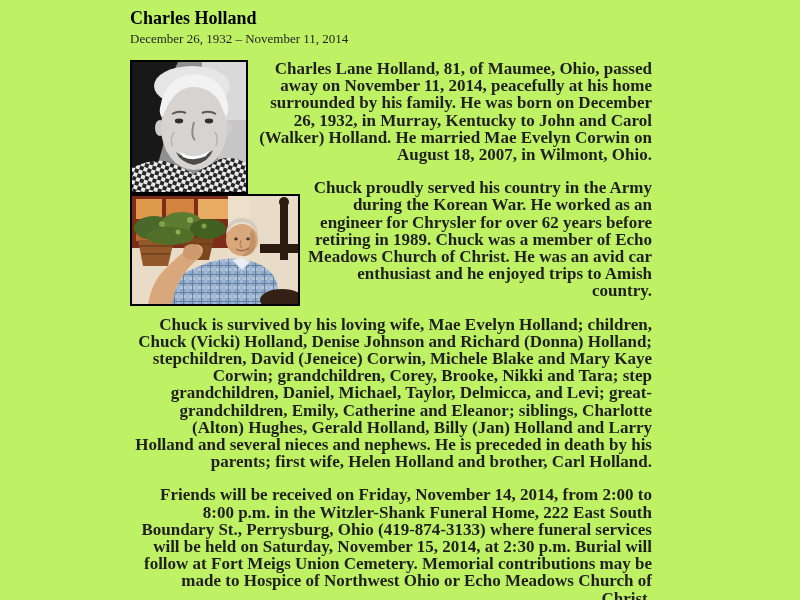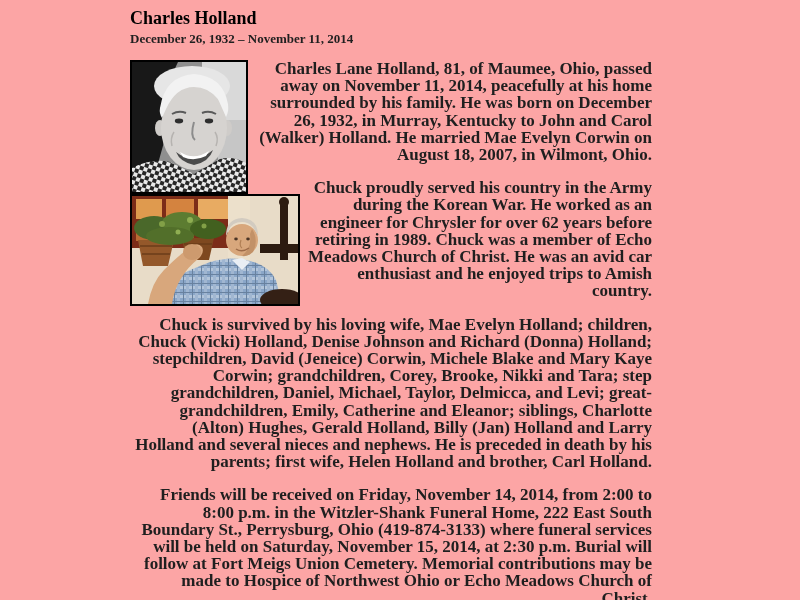--- a/index.html
+++ b/index.html
@@ -5,28 +5,28 @@
   * { box-sizing: border-box; }
   html, body { margin: 0; padding: 0; }
   body {
     width: 800px; height: 600px;
     background: #ffffff;
     font-family: "Liberation Serif", "DejaVu Serif", serif;
     color: #1f1f1f;
     overflow: hidden;
     position: relative;
   }
-  .page { position: absolute; inset: 0; background: #fca5a5; }
+  .page { position: absolute; inset: 0; background: #bef264; }
   .content { position: absolute; left: 130px; top: 8px; width: 522px; }
   .obit-name {
     font-size: 18px; line-height: 21px; font-weight: 700;
     color: #000000; margin: 0; font-family: inherit;
   }
   .obit-dates {
-    font-size: 13px; line-height: 15px; font-weight: 700;
+    font-size: 13px; line-height: 15px; font-weight: 400;
     color: #1f1f1f; margin: 2px 0 14px 0;
   }
   .body-flow { font-size: 17px; line-height: 17.2px; text-align: right; font-weight: bold; }
   .para { margin: 0 0 16px 0; }
   .para.published { margin-bottom: 0; }
   figure.photo {
     float: left; margin: 0; padding: 0;
     border: 2px solid #000000; overflow: hidden; background: #777;
   }
   .photo svg { display: block; width: 100%; height: 100%; }

